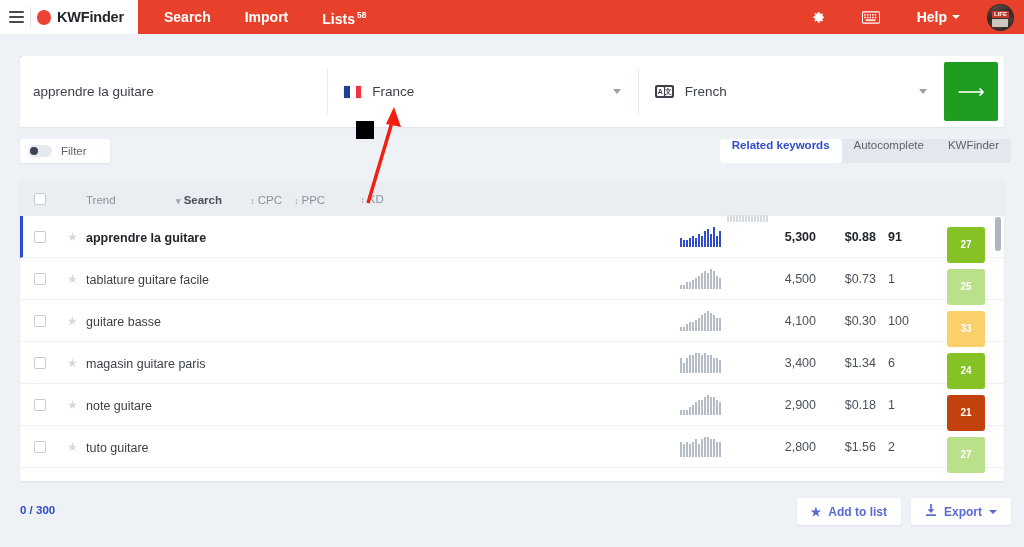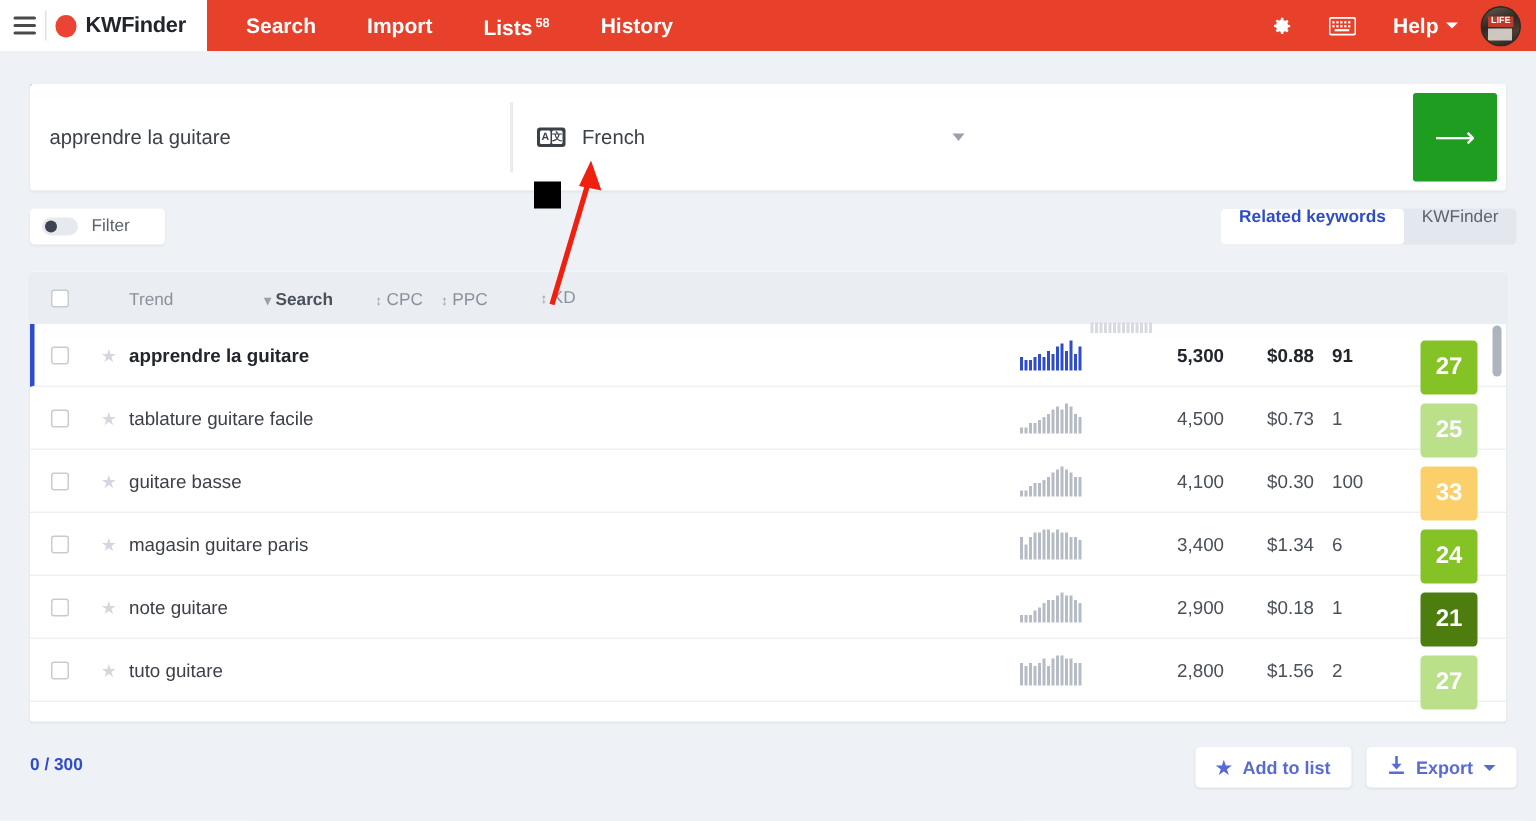--- a/index.html
+++ b/index.html
@@ -27,21 +27,21 @@
   .brand-name { font-size: 14.5px; font-weight: bold; color: #22262c; letter-spacing: -.2px; }
 
   .nav { display: flex; align-items: center; gap: 0; margin-left: 18px; }
   .nav-item {
     color: #fff; font-size: 14px; font-weight: bold; padding: 0 17px; line-height: 34px;
     cursor: pointer; position: relative; white-space: nowrap;
   }
   .nav-item.first { padding-left: 8px; }
   .nav-sup { font-size: 8.5px; vertical-align: super; font-weight: bold; margin-left: 2px; }
 
-  .header-right { margin-left: auto; display: flex; align-items: center; gap: 0; padding-right: 10px; }
+  .header-right { margin-left: auto; display: flex; align-items: center; gap: 12px; padding-right: 10px; }
   .hicon { width: 40px; height: 34px; display: flex; align-items: center; justify-content: center; cursor: pointer; }
   .help-btn { color: #fff; font-size: 14px; font-weight: bold; padding: 0 8px 0 14px; cursor: pointer; display: flex; align-items: center; gap: 5px; }
   .chev-d { width: 0; height: 0; border-left: 4px solid transparent; border-right: 4px solid transparent; border-top: 4.5px solid currentColor; display: inline-block; }
   .avatar {
     width: 27px; height: 27px; border-radius: 50%; margin-left: 7px; overflow: hidden;
     background: #3a3028; position: relative; cursor: pointer; border: 1px solid rgba(0,0,0,.15);
   }
   .avatar .av-a { position: absolute; inset: 0; background:
      linear-gradient(160deg,#6a5c50 0%, #2e2722 42%, #4b3f36 70%, #221c18 100%); }
   .avatar .av-life {
@@ -124,21 +124,21 @@
   .row {
     height: 42px; display: flex; align-items: center; border-bottom: 1px solid #eef1f4; position: relative;
   }
   .row.active { border-left: 3px solid #2f4ccd; }
   .row.active .kw-text { font-weight: bold; color: #22262c; }
   .star { color: #d4d8de; font-size: 12px; cursor: pointer; }
   .kw-text { font-size: 12.5px; color: #3c4149; }
   .num { font-size: 12.5px; color: #4b515b; }
   .row.active .num { font-weight: bold; color: #22262c; }
   .kd-badge {
-    width: 38px; height: 36px; border-radius: 3px; color: #fff; font-size: 16px;
+    width: 38px; height: 36px; border-radius: 3px; color: #fff; font-size: 10px;
     font-weight: bold; display: flex; align-items: center; justify-content: center; margin-top: 16px;
   }
   .spark { display: flex; align-items: flex-end; gap: 1px; height: 20px; }
   .spark i { display: block; width: 2px; background: #b6bcc5; }
   .row.active .spark i { background: #2f4ccd; }
   .spark.ghost i { background: #d7dbe1; }
   .thead .spark { position: absolute; left: 707px; top: 21px; }
 
   .scrollbar { position: absolute; right: 3px; top: 36px; width: 6px; height: 262px; }
   .scroll-thumb { width: 6px; height: 34px; border-radius: 3px; background: #aeb4bd; cursor: pointer; }
@@ -176,23 +176,20 @@
 
     <div class="nav">
       <div class="nav-item first">
         <span>Search</span>
       </div>
       <div class="nav-item">
         <span>Import</span>
       </div>
       <div class="nav-item">
         <span>Lists</span><span class="nav-sup">58</span>
-      </div>
-      <div class="nav-item">
-        <span>History</span>
       </div>
     </div>
 
     <div class="header-right">
       <div class="hicon">
         <svg width="15" height="15" viewBox="0 0 24 24" fill="#fff">
           <path d="M12 8.6a3.4 3.4 0 100 6.8 3.4 3.4 0 000-6.8zm0 5.2a1.8 1.8 0 110-3.6 1.8 1.8 0 010 3.6z"></path>
           <path d="M21 13.2v-2.4l-2.3-.4a6.9 6.9 0 00-.7-1.7l1.3-1.9-1.7-1.7-1.9 1.3a6.9 6.9 0 00-1.7-.7L13.6 3h-2.4l-.4 2.3c-.6.2-1.2.4-1.7.7L7.2 4.7 5.5 6.4l1.3 1.9c-.3.5-.5 1.1-.7 1.7L3.8 10.4v2.4l2.3.4c.2.6.4 1.2.7 1.7l-1.3 1.9 1.7 1.7 1.9-1.3c.5.3 1.1.5 1.7.7l.4 2.3h2.4l.4-2.3c.6-.2 1.2-.4 1.7-.7l1.9 1.3 1.7-1.7-1.3-1.9c.3-.5.5-1.1.7-1.7l2.3-.4z"></path>
         </svg>
       </div>
@@ -230,20 +227,31 @@
   <div class="tab-top tab-dom">
     <span>By Domain</span>
   </div>
 
   <div class="search-card">
     <div class="field f-keyword">
       <span class="val" title="Enter keyword">apprendre la guitare</span>
     </div>
     <div class="vline"></div>
 
+    <div class="field f-country">
+      <span class="sel-icon">
+        <span class="flag">
+            <i class="b"></i>
+            <i class="w"></i>
+            <i class="r"></i>
+          </span>
+      </span>
+      <span class="sel-val">France</span>
+      <i class="caret"></i>
+    </div>
     <div class="vline"></div>
 
     <div class="field f-lang">
       <span class="sel-icon">
         <span class="lang-icon">
             <b>A</b>
             <b>文</b>
           </span>
       </span>
       <span class="sel-val">French</span>
@@ -260,20 +268,23 @@
         <span class="knob"></span>
       </span>
     <span class="filter-label">Filter</span>
   </div>
 
   <div class="res-tabs">
     <div class="res-tab active">
       <span>Related keywords</span>
     </div>
     <div class="res-tab">
+      <span>Autocomplete</span>
+    </div>
+    <div class="res-tab">
       <span>KWFinder</span>
     </div>
   </div>
 
   <div class="table-card">
     <div class="thead">
       <div class="c-check">
         <span class="cb"></span>
       </div>
       <div class="c-star"></div>
@@ -476,21 +487,21 @@
               <i style="height:18px"></i>
               <i style="height:18px"></i>
               <i style="height:15px"></i>
               <i style="height:13px"></i>
             </span>
           </div>
     <div class="c-search num">2,900</div>
     <div class="c-cpc num">$0.18</div>
     <div class="c-ppc num">1</div>
     <div class="c-kd">
-      <span class="kd-badge" style="background:#4d7c0f">21</span>
+      <span class="kd-badge" style="background:#c2410c">21</span>
     </div>
   </div>
   <div class="row">
     <div class="c-check" style="">
       <span class="cb"></span>
     </div>
     <div class="c-star">
       <span class="star">★</span>
     </div>
     <div class="c-kw">

